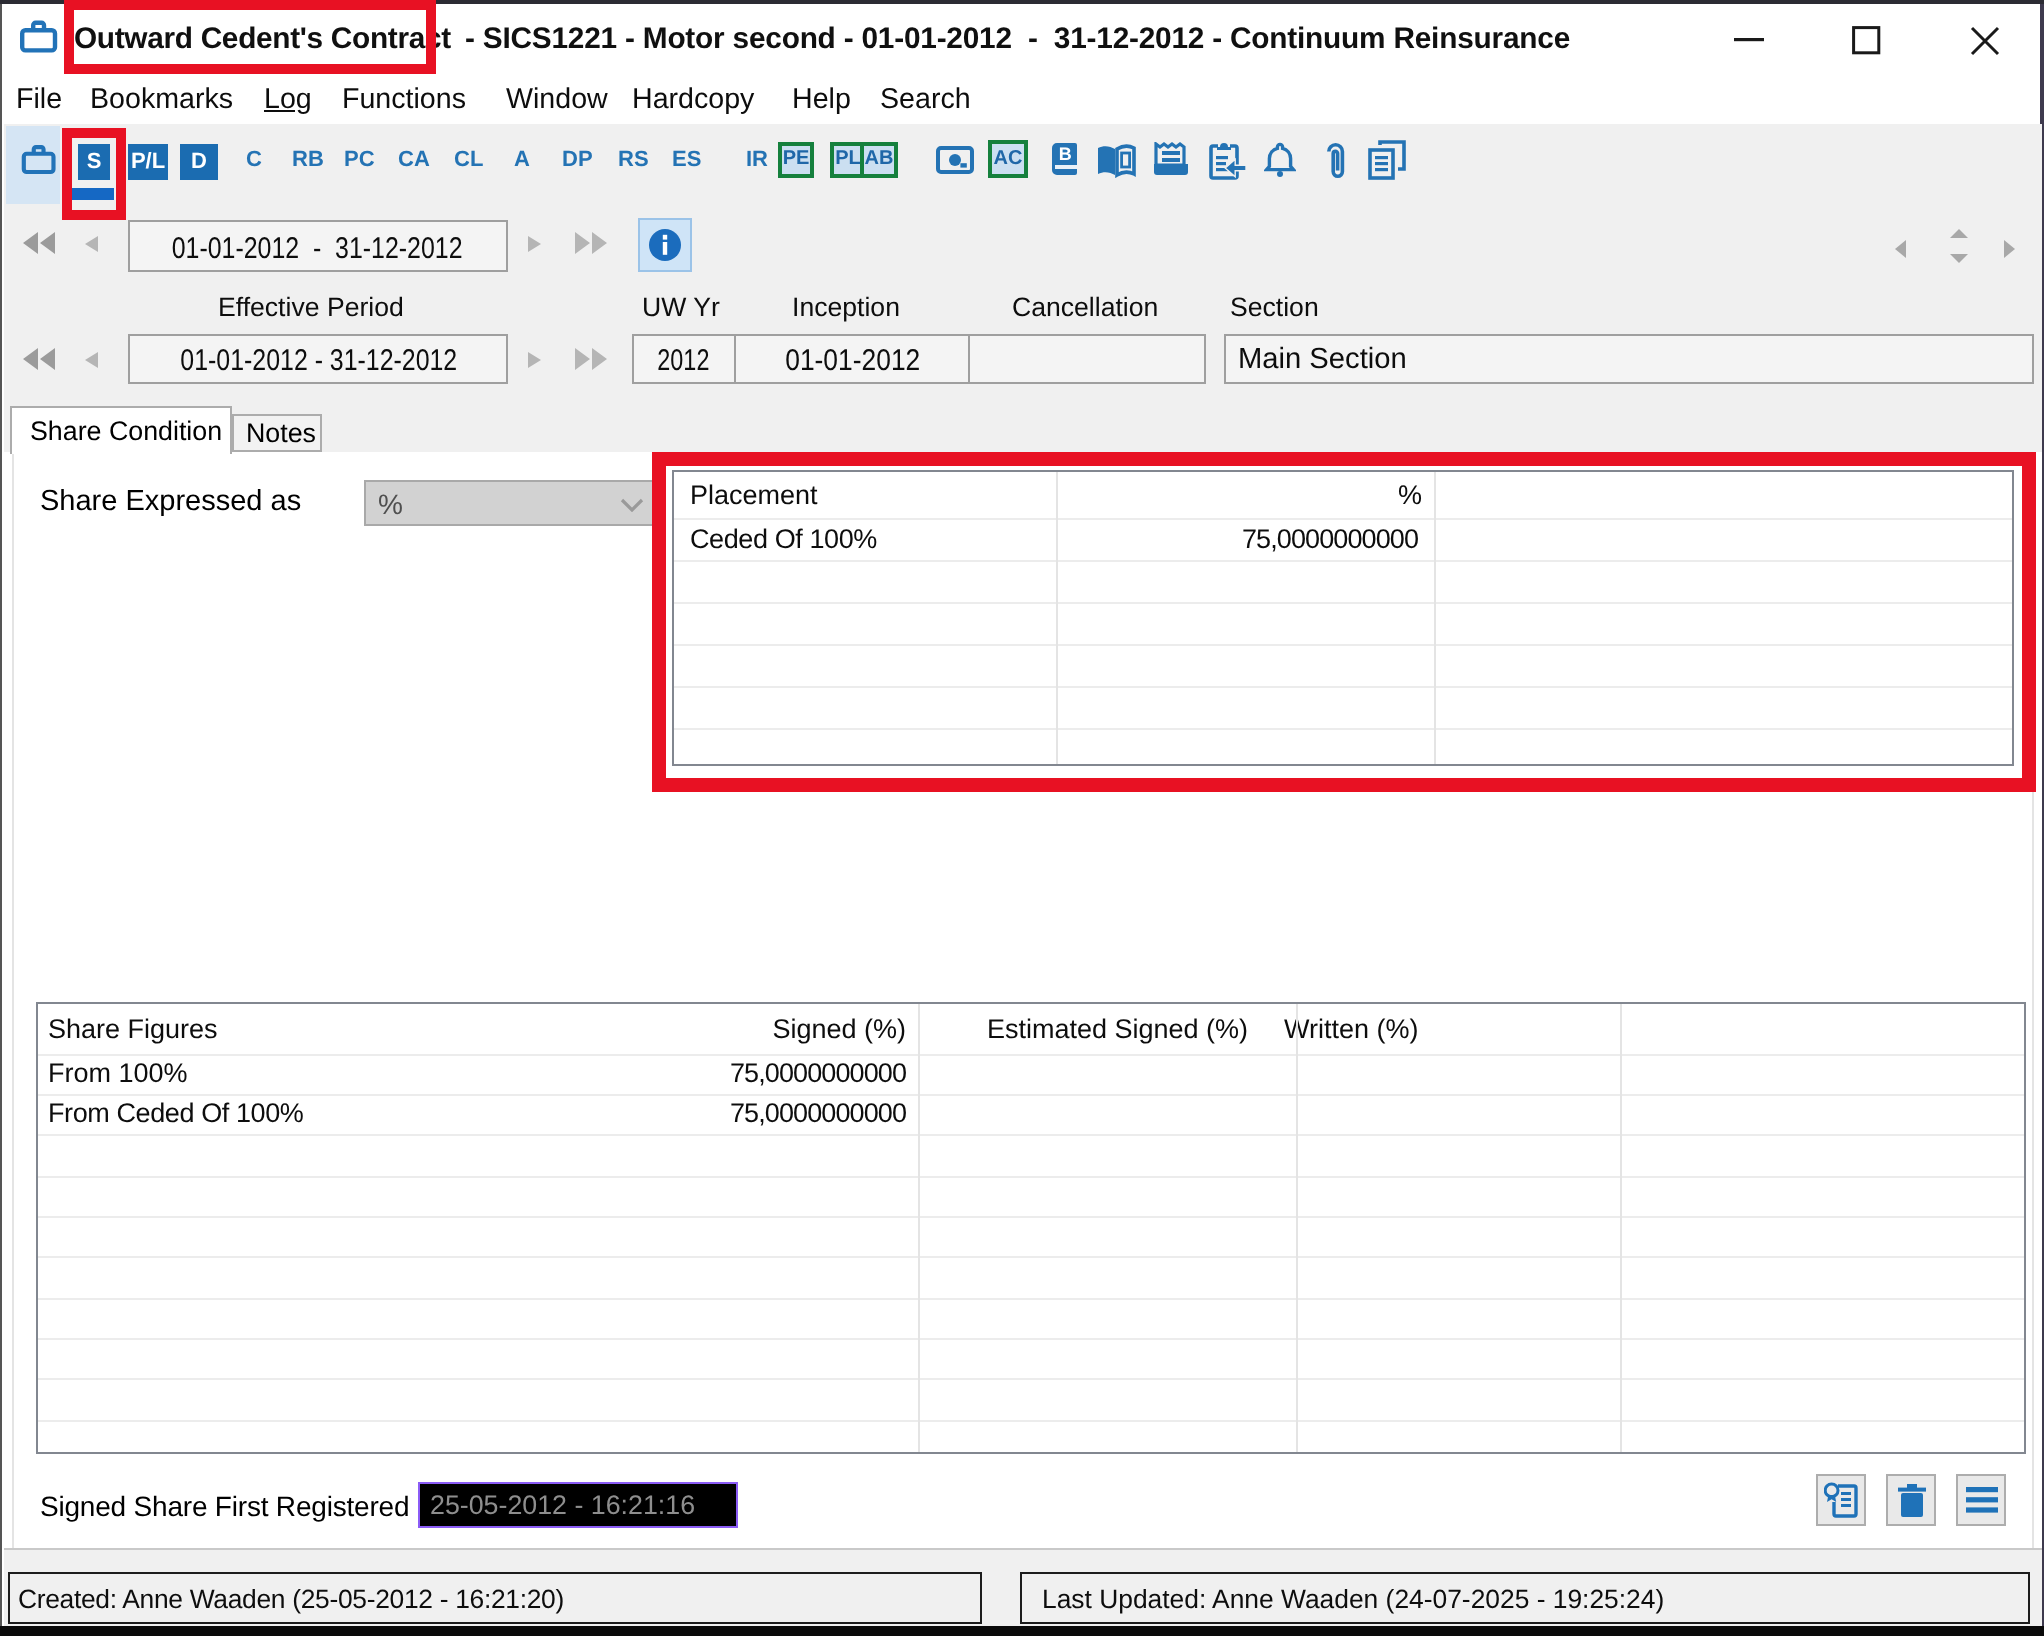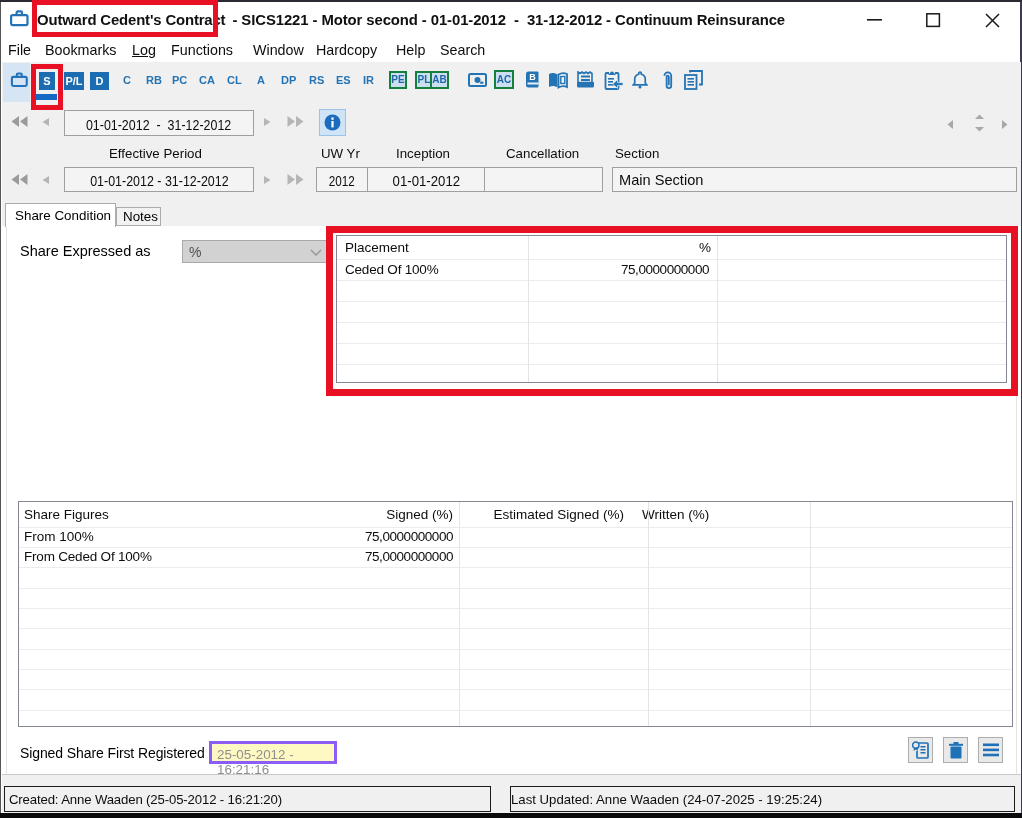--- a/index.html
+++ b/index.html
@@ -80,21 +80,21 @@
   <div class="tbsq" style="left:89px; width:19px;">D</div>
   <div class="tbtxt" style="left:122px;">C</div>
   <div class="tbtxt" style="left:145px;">RB</div>
   <div class="tbtxt" style="left:171px;">PC</div>
   <div class="tbtxt" style="left:198px;">CA</div>
   <div class="tbtxt" style="left:226px;">CL</div>
   <div class="tbtxt" style="left:256px;">A</div>
   <div class="tbtxt" style="left:280px;">DP</div>
   <div class="tbtxt" style="left:308px;">RS</div>
   <div class="tbtxt" style="left:335px;">ES</div>
-  <div class="tbtxt" style="left:362px;">IR</div>
+  <div class="tbtxt" style="left:372px;">IR</div>
   <div class="tbbox" style="left:388px; width:18px;">PE</div>
   <div class="tbbox" style="left:414px; width:18px;">PL</div>
   <div class="tbbox" style="left:429px; width:19px;">AB</div>
 
   <svg class="abs" style="left:467px; top:73px;" width="19" height="14" viewBox="0 0 19 14">
     <rect x="1" y="1" width="17" height="12" rx="1.5" fill="none" stroke="#2473b4" stroke-width="2"></rect>
     <circle cx="9.5" cy="7" r="3" fill="#2473b4"></circle>
     <rect x="12.2" y="8.6" width="3.2" height="2.2" fill="#2473b4"></rect>
   </svg>
   <div class="tbbox" style="left:493px; top:70px; height:19px; width:20px; line-height:15px;">AC</div>
@@ -248,21 +248,21 @@
     <div class="rowline" style="top:147px; width:993px;"></div>
     <div class="rowline" style="top:167px; width:993px;"></div>
     <div class="rowline" style="top:187px; width:993px;"></div>
     <div class="rowline" style="top:208px; width:993px;"></div>
     <div class="colline" style="left:440px; height:224px;"></div>
     <div class="colline" style="left:629px; height:224px;"></div>
     <div class="colline" style="left:791px; height:224px;"></div>
   </div>
 
   <div class="abs" style="left:19px; top:745px; font-size:14px; letter-spacing:-0.1px;">Signed Share First Registered</div>
-  <div class="abs" style="left:208px; top:741px; width:128px; height:23px; background:#fef9c3; border:3px solid #8b5cf6;">
+  <div class="abs" style="left:208px; top:741px; width:160px; height:23px; background:#000000; border:1px solid #8b5cf6;">
     <div class="abs" style="left:5px; top:3px; font-size:13.4px; color:#8e8e8e;">25-05-2012 - 16:21:16</div>
   </div>
   <div class="btnicon" style="left:907px;"></div>
   <div class="btnicon" style="left:942px;"></div>
   <div class="btnicon" style="left:977px;"></div>
 
   <svg class="abs" style="left:911px; top:741px;" width="17" height="18" viewBox="0 0 17 18">
     <path d="M7 2 h8 a1 1 0 0 1 1 1 v13 a1 1 0 0 1 -1 1 h-9 a1 1 0 0 1 -1 -1 v-6" fill="none" stroke="#1f72b8" stroke-width="1.7"></path>
     <rect x="8.5" y="5" width="5" height="1.5" fill="#1f72b8"></rect>
     <rect x="8.5" y="8" width="5" height="1.5" fill="#1f72b8"></rect>
@@ -279,19 +279,19 @@
 
   <svg class="abs" style="left:982px; top:743px;" width="16" height="14" viewBox="0 0 16 14">
     <rect x="0" y="0.5" width="16" height="2.6" fill="#1f72b8"></rect>
     <rect x="0" y="5.6" width="16" height="2.6" fill="#1f72b8"></rect>
     <rect x="0" y="10.7" width="16" height="2.6" fill="#1f72b8"></rect>
   </svg>
 
   <div class="abs" style="left:1px; top:773.5px; width:1019px; height:1.5px; background:#c9c9c9;"></div>
   <div class="abs" style="left:1px; top:775px; width:1019px; height:38px; background:#f0f0f0;"></div>
   <div class="statusbar" style="left:3px; width:487px;"><span style="letter-spacing:-0.15px;">Created: Anne Waaden (25-05-2012 - 16:21:20)</span></div>
-  <div class="statusbar" style="left:509px; width:505px; padding-left:0;">Last Updated: Anne Waaden (24-07-2025 - 19:25:24)</div>
+  <div class="statusbar" style="left:509px; width:505px; padding-left:10px;">Last Updated: Anne Waaden (24-07-2025 - 19:25:24)</div>
 
   <div class="abs" style="left:5px; top:226px; width:1px; height:548px; background:#e4e4e4;"></div>
   <div class="abs" style="left:1015px; top:226px; width:1px; height:548px; background:#e4e4e4;"></div>
   <div class="topedge"></div>
   <div class="botedge"></div>
 </div>
 
 </body></html>

